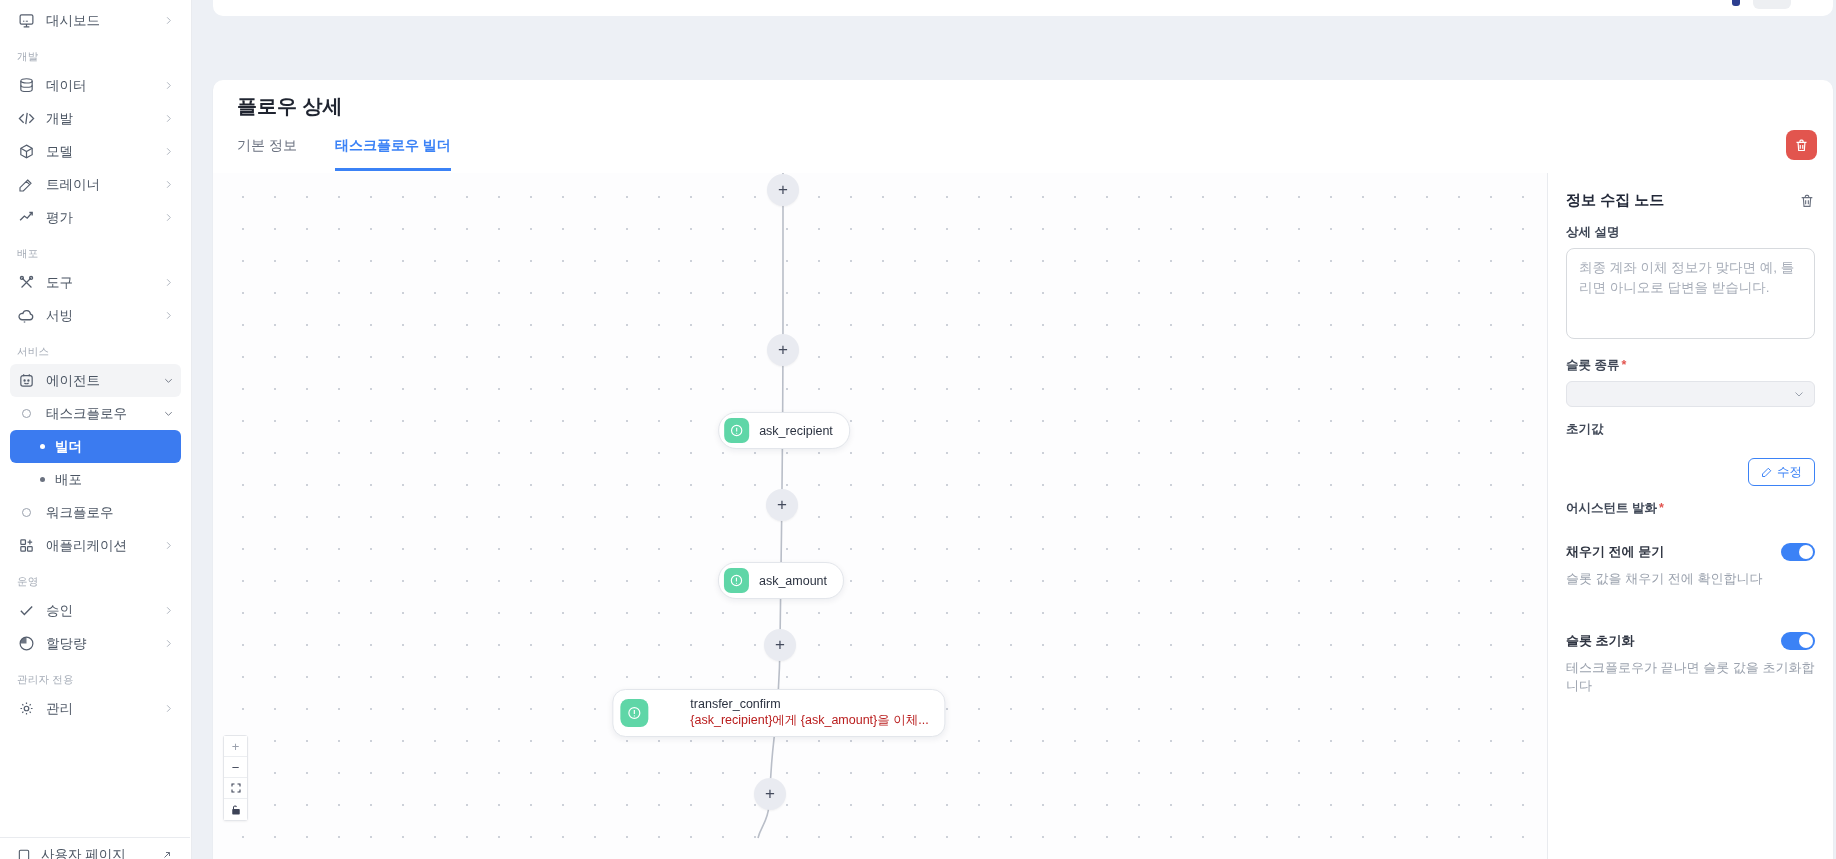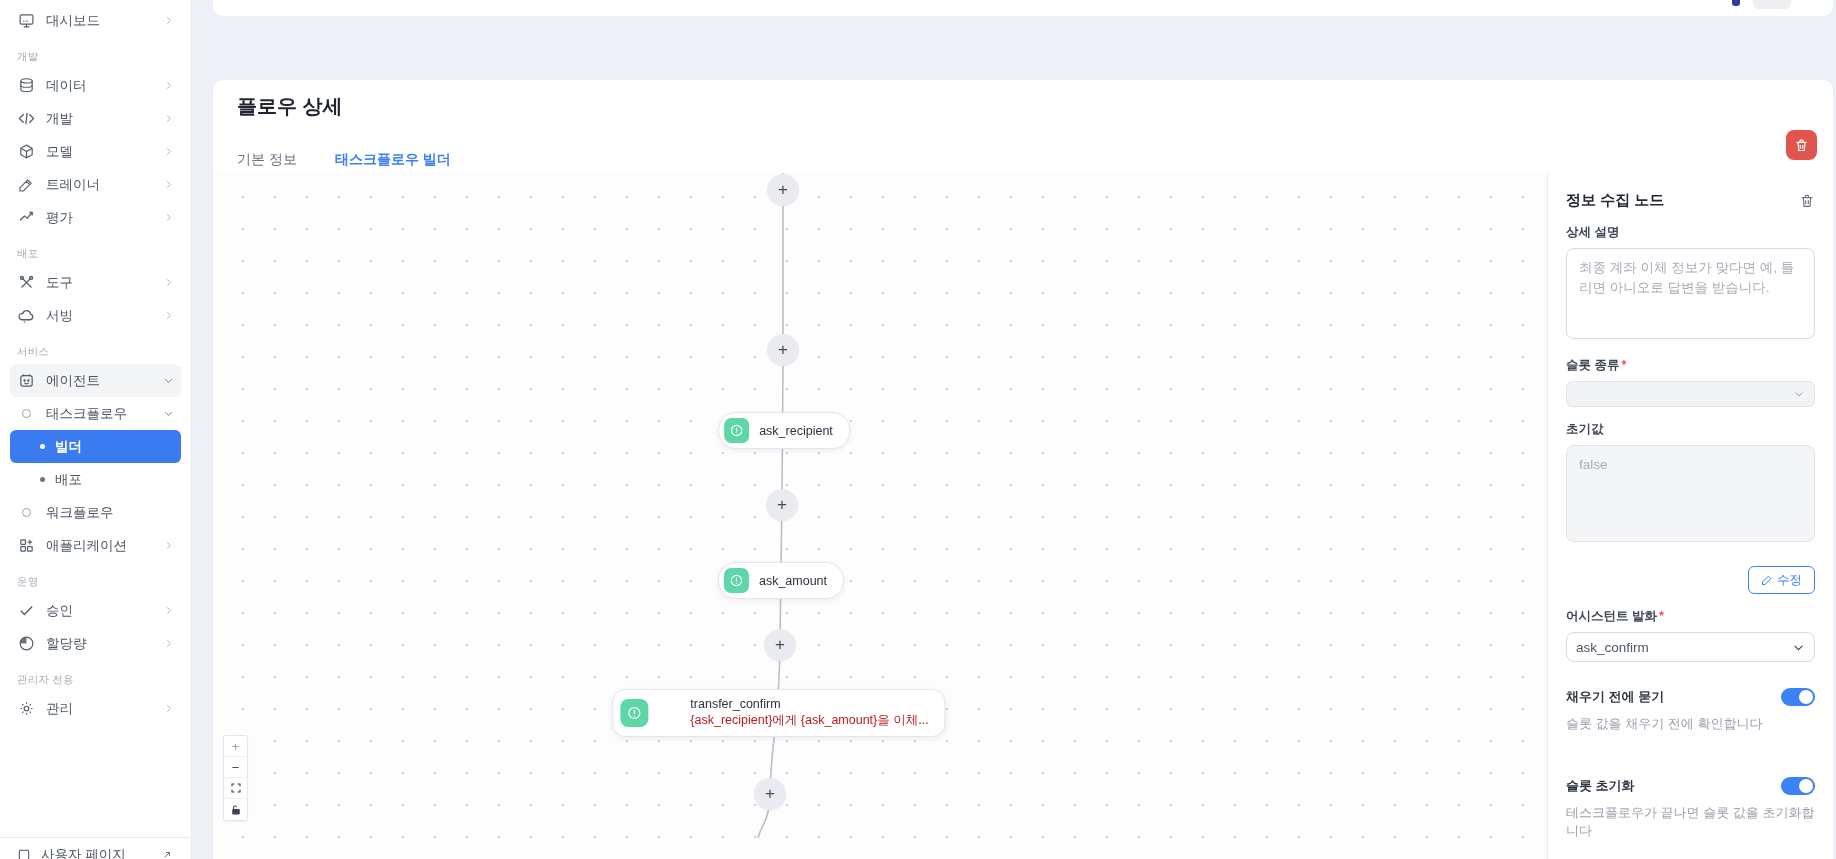--- a/index.html
+++ b/index.html
@@ -32,21 +32,21 @@
   
   .top-strip { position:absolute; left:213px; top:0; width:1620px; height:16px; background:#fff;
                border-radius:0 0 10px 10px; }
   .strip-dot { position:absolute; right:93px; top:0; width:8px; height:6px; background:#2c3e8f; border-radius:0 0 3px 3px; }
   .strip-pill { position:absolute; right:42px; top:0; width:38px; height:9px; background:#edeff2; border-radius:0 0 6px 6px; }
 
   
   .card { position:absolute; left:213px; top:32px; width:1620px; height:813px; background:#fff;
           border-radius:10px; box-shadow:0 1px 2px rgba(16,24,40,.06);margin-top:48px; }
   .card-title { position:absolute; left:24px; top:13px; font-size:20px; font-weight:bold; color:#1f2430; }
-  .tabs { position:absolute; left:24px; top:71px; display:flex; gap:38px; }
+  .tabs { position:absolute; left:24px; top:57px; display:flex; gap:38px; }
   .tab { font-size:14px; color:#6b7280; padding-bottom:13px; cursor:pointer; }
   .tab.active { color:#3b82f6; font-weight:bold; border-bottom:3px solid #3b82f6; }
   .delete-btn { position:absolute; right:16px; top:50px; width:31px; height:30px; background:#e2554e;
                 border:none; border-radius:8px; display:flex; align-items:center; justify-content:center;
                 color:#fff; cursor:pointer; }
 
   
   .canvas { position:absolute; left:0; top:93px; width:1334px; height:687px; overflow:hidden;
             background-color:#fdfdfe;
             background-image:radial-gradient(#cdd1d9 1.1px, transparent 1.3px);
@@ -433,42 +433,33 @@
       <div class="rp-label req">슬롯 종류</div>
       <div class="rp-select">
         <span>
             <svg width="12" height="12" viewBox="0 0 24 24" fill="none" stroke="#9aa1ad" stroke-width="2">
               <path d="M5 9l7 7 7-7"></path>
             </svg>
           </span>
       </div>
 
       <div class="rp-label">초기값</div>
-      <textarea class="rp-textarea disabled" placeholder="false" style=""></textarea>
 
       <div class="rp-btn-row">
         <button class="edit-btn">
           <span>
               <svg width="12" height="12" viewBox="0 0 24 24" fill="none" stroke="currentColor" stroke-width="2">
                 <path d="M14.5 4.5l5 5L8 21H3v-5L14.5 4.5z"></path>
               </svg>
             </span>
           <span>수정</span>
         </button>
       </div>
 
       <div class="rp-label req">어시스턴트 발화</div>
-      <div class="rp-select value">
-        <span>ask_confirm</span>
-        <span>
-            <svg width="13" height="13" viewBox="0 0 24 24" fill="none" stroke="#374151" stroke-width="2">
-              <path d="M5 9l7 7 7-7"></path>
-            </svg>
-          </span>
-      </div>
 
       <div class="toggle-row">
         <span class="tlabel">채우기 전에 묻기</span>
         <button class="toggle">
             <span class="knob"></span>
           </button>
       </div>
       <div class="rp-desc">슬롯 값을 채우기 전에 확인합니다</div>
 
       <div class="toggle-row second">

